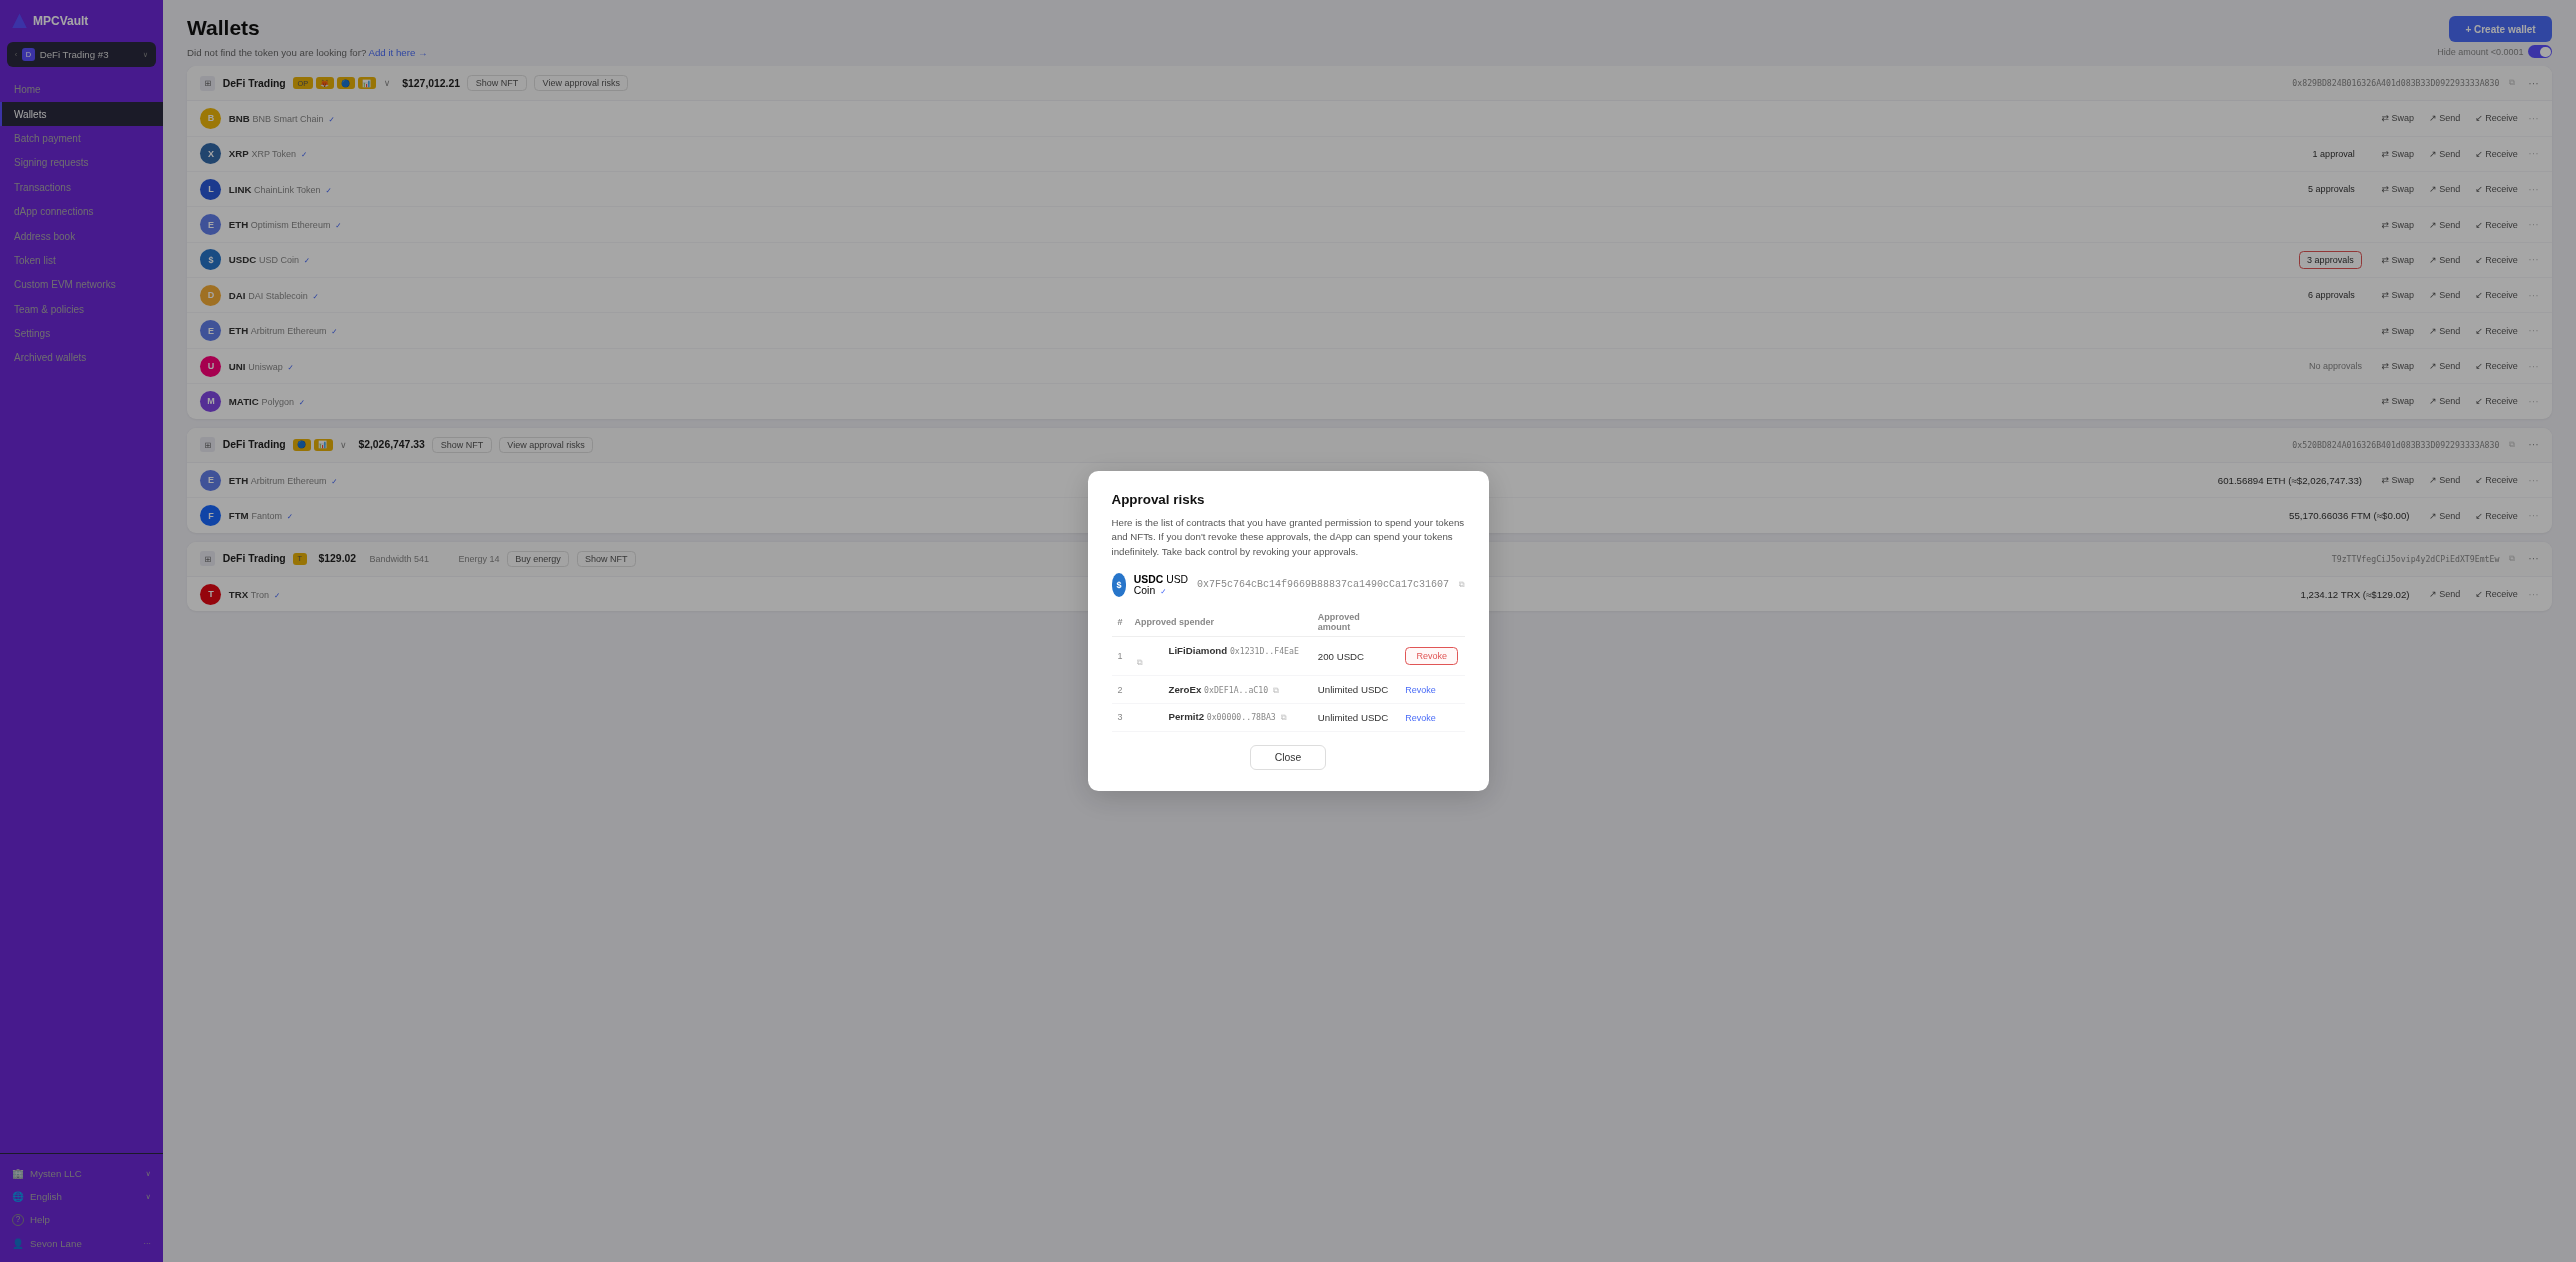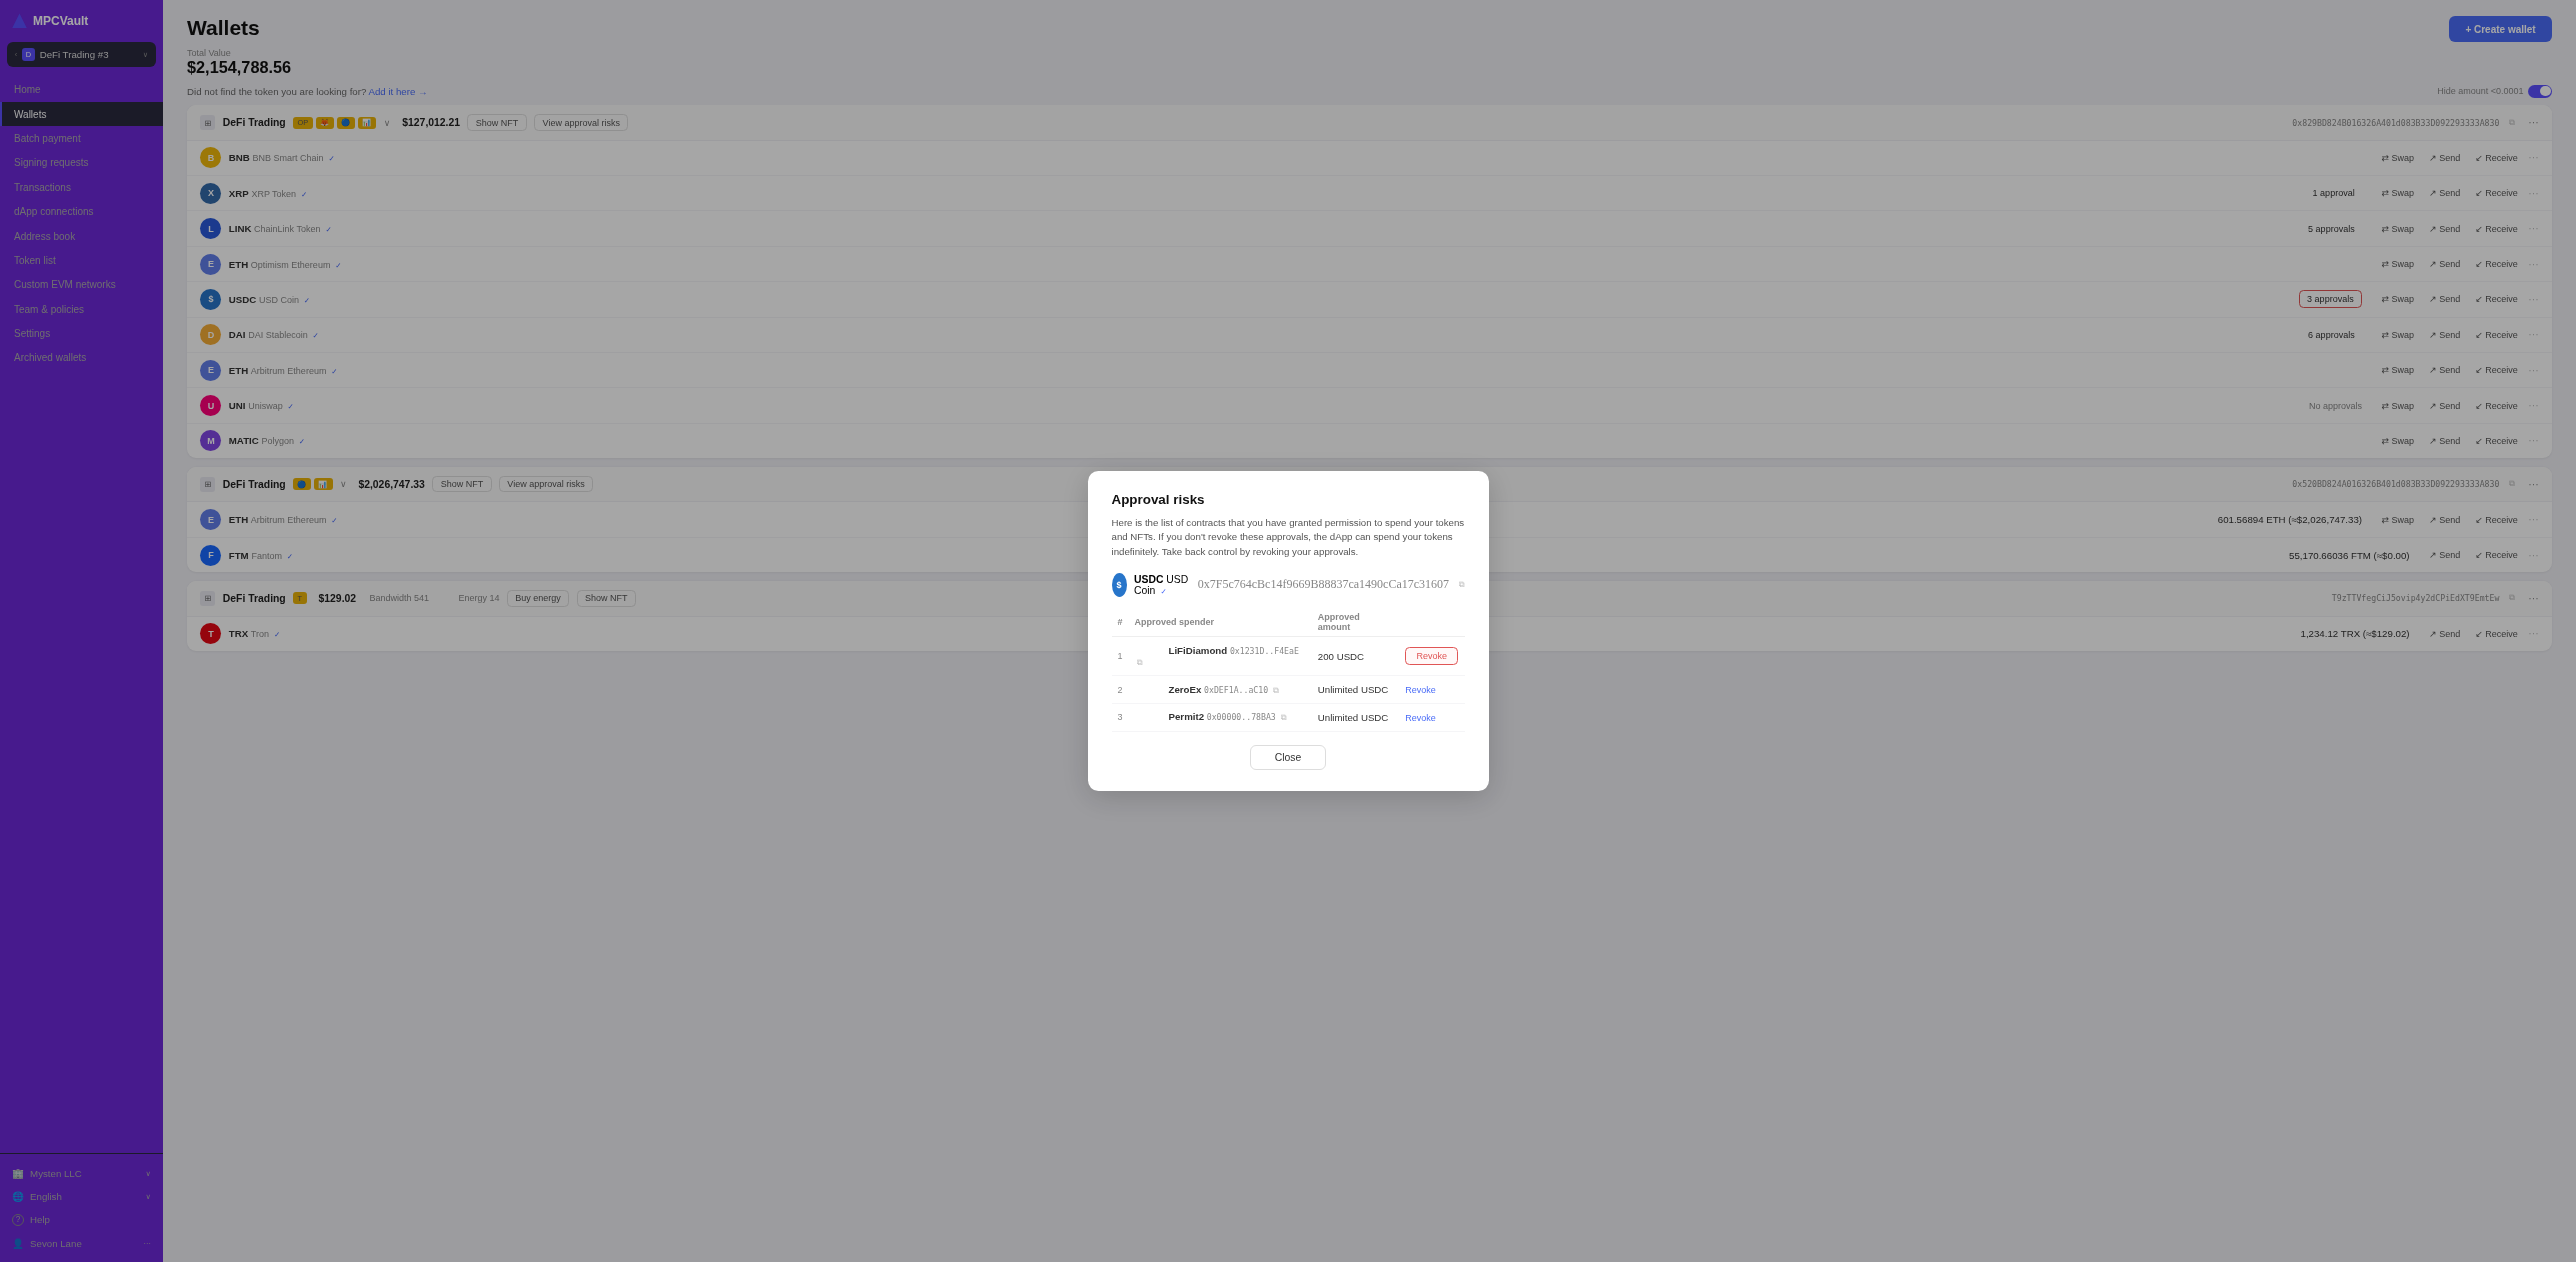--- a/index.html
+++ b/index.html
@@ -245,21 +245,21 @@
     .modal-token-header {
       display: flex; align-items: center; gap: 7.4px;
       margin-bottom: 10.4px;
     }
     .modal-token-icon {
       width: 24px; height: 24px; border-radius: 50%;
       background: #2775ca;
       display: flex; align-items: center; justify-content: center;
       color: #fff; font-size: 9px; font-weight: 700;
     }
-    .modal-token-address { font-size: 12px; color: #888; font-family: Liberation Serif, serif; margin-left: auto; }
+    .modal-token-address { font-size: 10px; color: #888; font-family: Liberation Mono, monospace; margin-left: auto; }
 
     
     .approvals-table { width: 100%; border-collapse: collapse; margin-bottom: 13.4px; }
     .approvals-table th {
       text-align: left; font-size: 9px; color: #888;
       padding: 4.5px 6px; border-bottom: 0.7px solid #eee;
     }
     .approvals-table td {
       padding: 7.4px 6px; font-size: 9.7px; color: #333;
       border-bottom: 0.7px solid #f5f5f7;
@@ -366,24 +366,20 @@
     </div>
   </div>
 </div>
 
 <div class="main">
   <div class="main-header">
     <h1 class="page-title">Wallets</h1>
     <button class="create-wallet-btn">+ Create wallet</button>
   </div>
 
-  <div class="total-value-section">
-    <div class="total-label">Total Value</div>
-    <div class="total-amount">$2,154,788.56</div>
-  </div>
 
   <div class="add-token-bar">
     <span>Did not find the token you are looking for?</span>
     <a href="#">Add it here →</a>
     <span class="hide-toggle" style="float:right;margin-top:-1.5px;">
       <span>Hide amount &lt;0.0001</span>
       <div class="toggle-switch">
         <div class="toggle-knob"></div>
       </div>
     </span>

